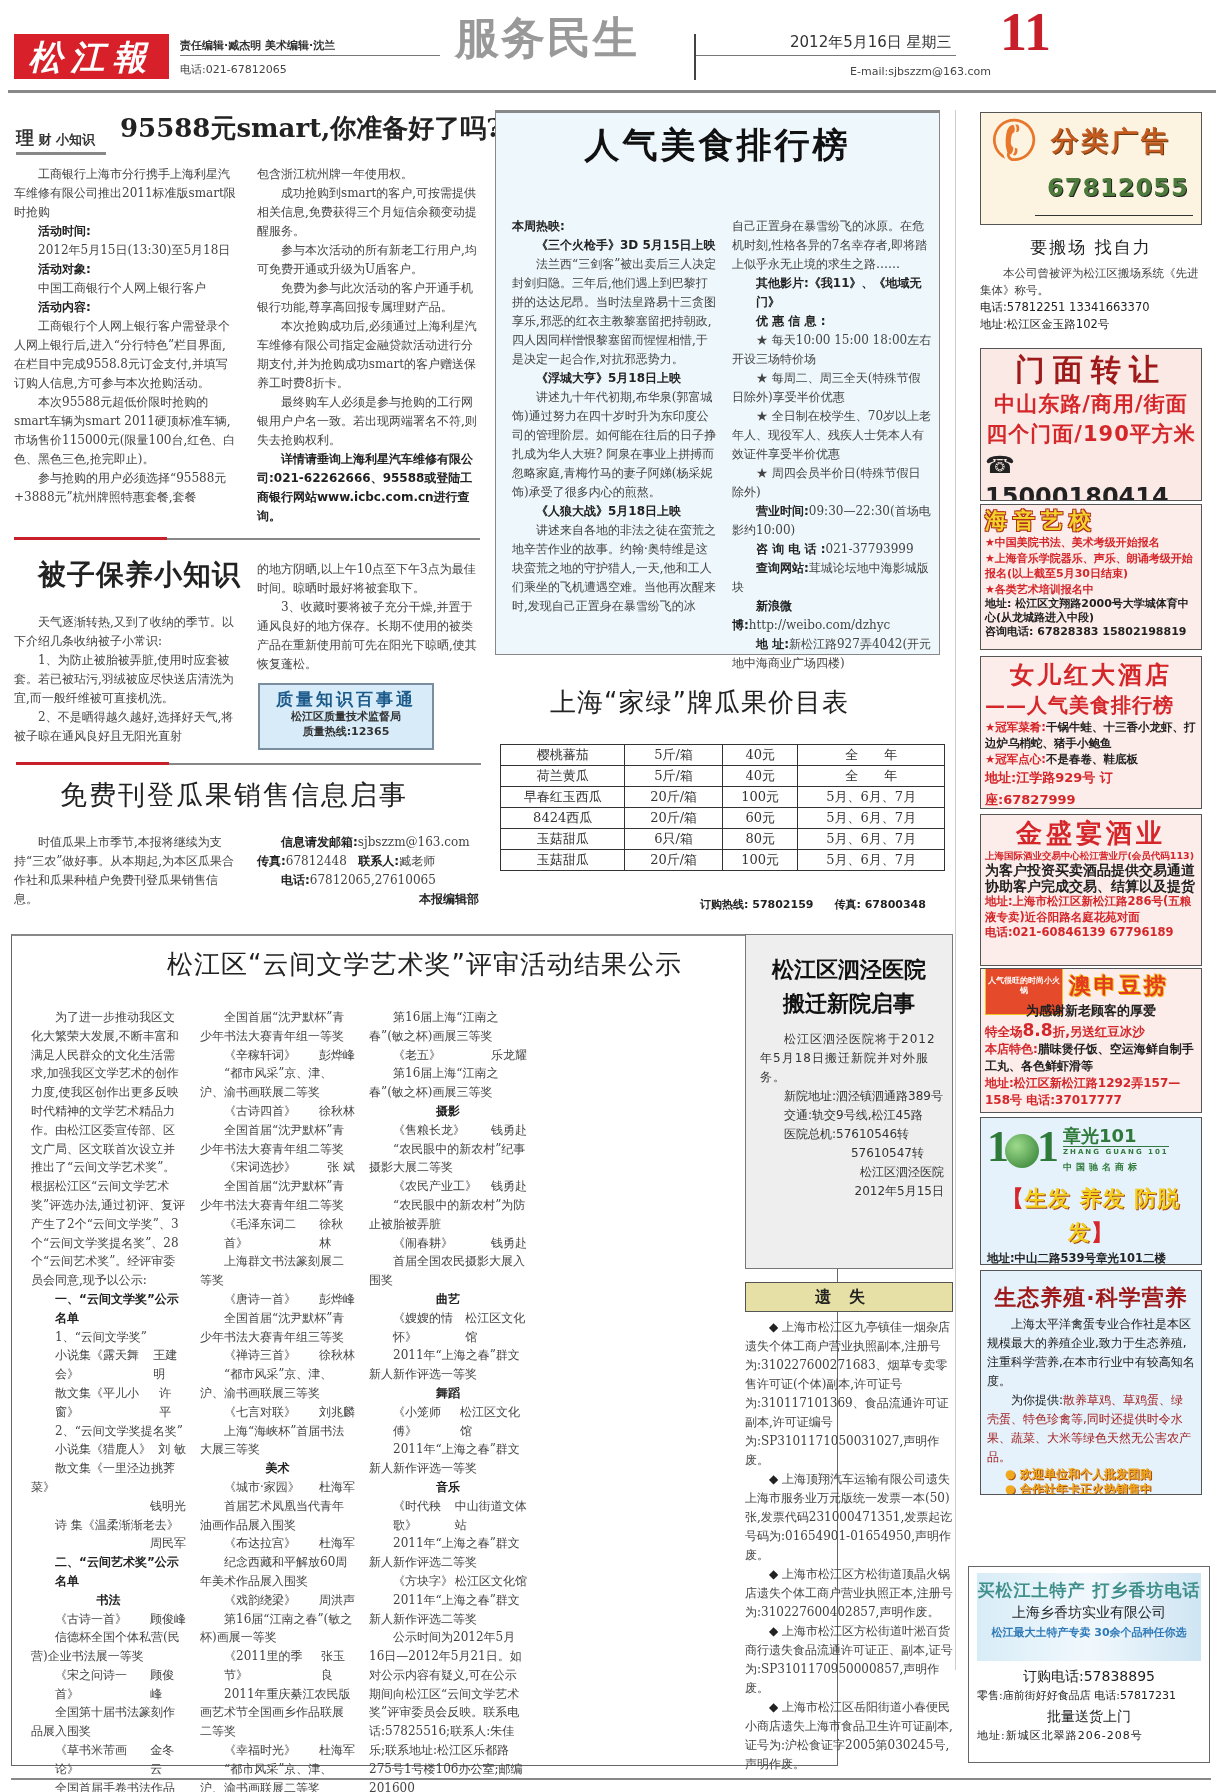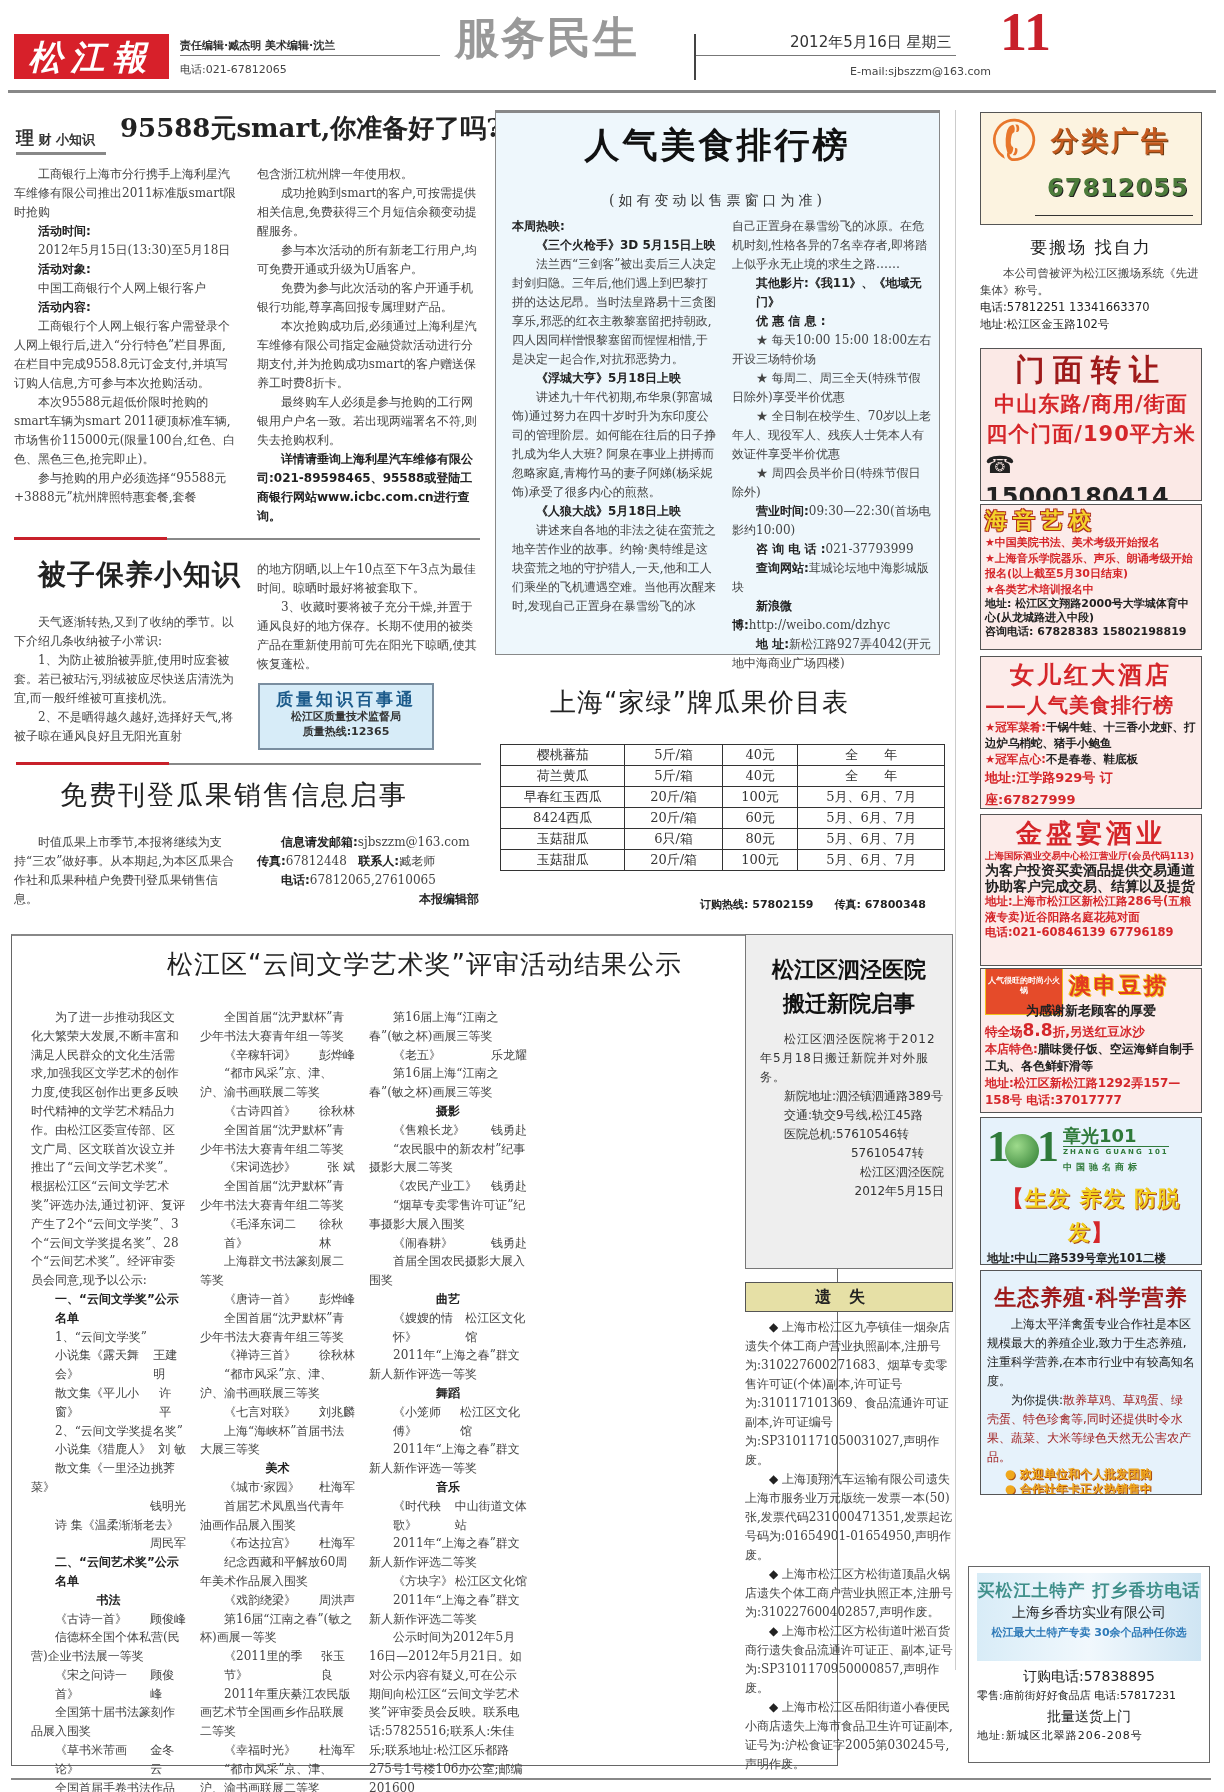--- a/index.html
+++ b/index.html
@@ -168,21 +168,21 @@
     <p>本次95588元超低价限时抢购的smart车辆为smart 2011硬顶标准车辆,市场售价115000元(限量100台,红色、白色、黑色三色,抢完即止)。</p>
     <p>参与抢购的用户必须选择“95588元+3888元”杭州牌照特惠套餐,套餐</p>
   </div>
 <div id="a1-c2" class="abs col">
     <p class="ni">包含浙江杭州牌一年使用权。</p>
     <p>成功抢购到smart的客户,可按需提供相关信息,免费获得三个月短信余额变动提醒服务。</p>
     <p>参与本次活动的所有新老工行用户,均可免费开通或升级为U盾客户。</p>
     <p>免费为参与此次活动的客户开通手机银行功能,尊享高回报专属理财产品。</p>
     <p>本次抢购成功后,必须通过上海利星汽车维修有限公司指定金融贷款活动进行分期支付,并为抢购成功smart的客户赠送保养工时费8折卡。</p>
     <p>最终购车人必须是参与抢购的工行网银用户户名一致。若出现两端署名不符,则失去抢购权利。</p>
-    <p class="b sans">详情请垂询上海利星汽车维修有限公司:021-89598465、95588或登陆工商银行网站www.icbc.com.cn进行查询。</p>
+    <p class="b sans">详情请垂询上海利星汽车维修有限公司:021-62262666、95588或登陆工商银行网站www.icbc.com.cn进行查询。</p>
   </div>
 
 <div class="abs redrule" style="left:14px;top:537px;width:153px"></div>
 <div class="abs grayrule" style="left:167px;top:538px;width:313px"></div>
 
 <div id="a2-title" class="abs">被子保养小知识</div>
 <div id="a2-c1" class="abs col">
     <p>天气逐渐转热,又到了收纳的季节。以下介绍几条收纳被子小常识:</p>
     <p>1、为防止被胎被弄脏,使用时应套被套。若已被玷污,羽绒被应尽快送店清洗为宜,而一般纤维被可直接机洗。</p>
     <p>2、不是晒得越久越好,选择好天气,将被子晾在通风良好且无阳光直射</p>
@@ -206,21 +206,20 @@
   </div>
 <div id="a3-c2" class="abs col">
   <div style="padding-left:2em"><span class="b sans">信息请发邮箱:</span><span>sjbszzm@163.com</span></div>
   <div><span class="b sans">传真:</span><span>67812448</span>&nbsp;&nbsp;&nbsp;<span class="b sans">联系人:</span><span>臧老师</span></div>
   <div style="padding-left:2em"><span class="b sans">电话:</span><span>67812065,27610065</span></div>
   <div style="text-align:right" class="b sans">本报编辑部</div>
 </div>
 
 <div id="cinema" class="abs">
   <div id="cin-title" class="abs">人气美食排行榜</div>
-  <div id="cin-sub" class="abs">(如有变动以售票窗口为准)</div>
   <div id="cin-c1" class="abs col">
       <div class="b sans">本周热映:</div>
       <div class="movie">《三个火枪手》3D  5月15日上映</div>
       <p>法兰西“三剑客”被出卖后三人决定封剑归隐。三年后,他们遇上到巴黎打拼的达达尼昂。当时法皇路易十三贪图享乐,邪恶的红衣主教黎塞留把持朝政,四人因同样憎恨黎塞留而惺惺相惜,于是决定一起合作,对抗邪恶势力。</p>
       <div class="movie">《浮城大亨》5月18日上映</div>
       <p>讲述九十年代初期,布华泉(郭富城饰)通过努力在四十岁时升为东印度公司的管理阶层。如何能在往后的日子挣扎成为华人大班? 阿泉在事业上拼搏而忽略家庭,青梅竹马的妻子阿娣(杨采妮饰)承受了很多内心的煎熬。</p>
       <div class="movie">《人狼大战》5月18日上映</div>
       <p style="height: 95px; overflow: hidden;">讲述来自各地的非法之徒在蛮荒之地辛苦作业的故事。约翰·奥特维是这块蛮荒之地的守护猎人,一天,他和工人们乘坐的飞机遭遇空难。当他再次醒来时,发现自己正置身在暴雪纷飞的冰原。在危机时刻,性格各异的7名幸存者,即将踏上似乎永无止境的求生之路……</p>
     </div>
   <div id="cin-c2" class="abs col">
@@ -397,21 +396,21 @@
       <div class="h">摄影</div>
       <div class="row">
         <span>《售粮长龙》</span>
         <span>钱勇赴</span>
       </div>
       <p>“农民眼中的新农村”纪事摄影大展二等奖</p>
       <div class="row">
         <span>《农民产业工》</span>
         <span>钱勇赴</span>
       </div>
-      <p>“烟草专卖零售许可证”纪事摄影大展入围奖</p>
+      <p>“农民眼中的新农村”为防止被胎被弄脏</p>
       <div class="row">
         <span>《闹春耕》</span>
         <span>钱勇赴</span>
       </div>
       <p>首届全国农民摄影大展入围奖</p>
       <div class="h">曲艺</div>
       <div class="row">
         <span>《嫂嫂的情怀》</span>
         <span>松江区文化馆</span>
       </div>

